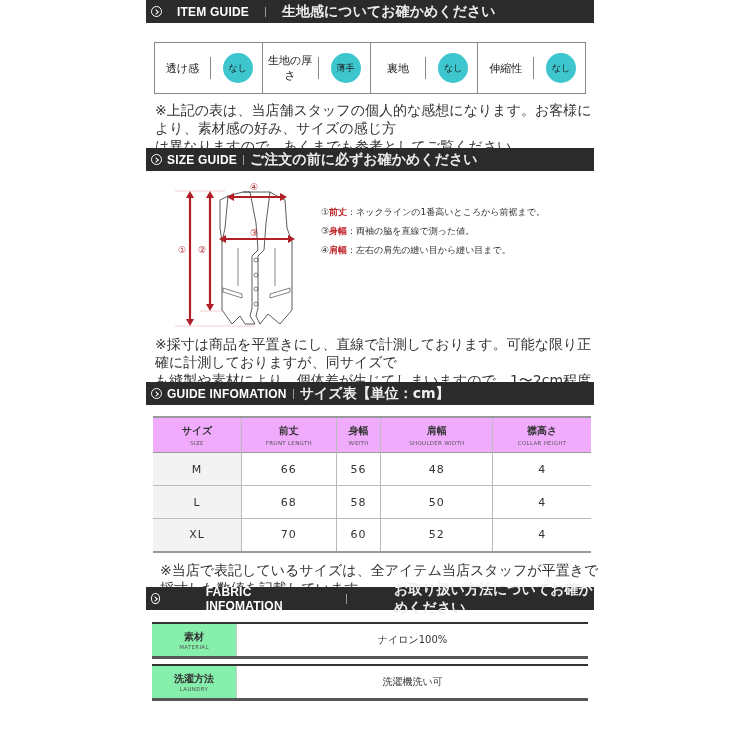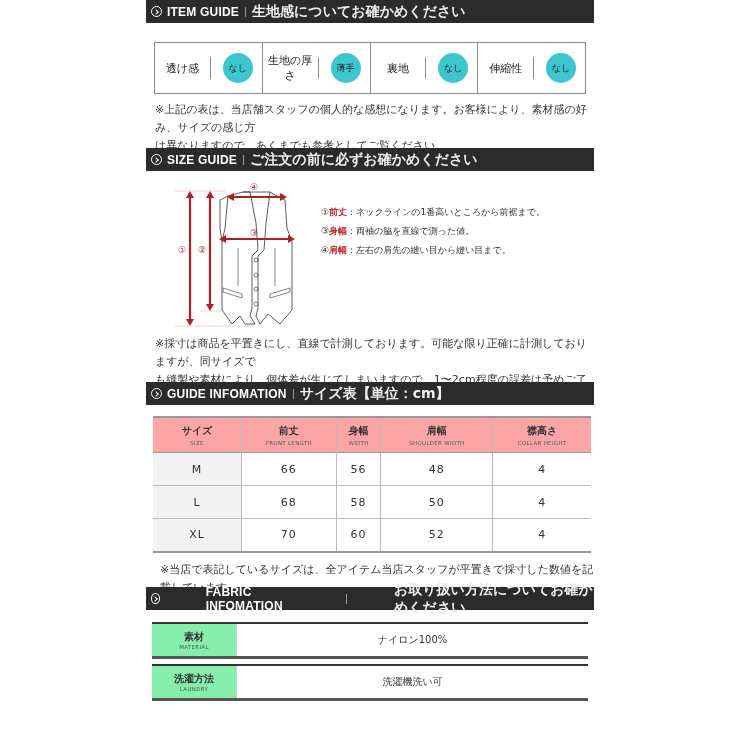--- a/index.html
+++ b/index.html
@@ -15,47 +15,47 @@
   .bar .sep { width:1px; height:10px; background:#999; margin:0 6px; }
   .bar .sub { font-size:14px; font-weight:bold; color:#eee; }
 
   .guide-box { position:absolute; left:154px; top:42px; width:432px; height:52px; border:1px solid #888; box-sizing:border-box; display:flex; }
   .guide-cell { flex:1; display:flex; align-items:center; border-right:1px solid #888; box-sizing:border-box; position:relative; }
   .guide-cell:last-child { border-right:none; }
   .guide-cell .lbl { font-size:11px; color:#222; flex:1; text-align:center; }
   .guide-cell .vsep { width:1px; height:22px; background:#888; }
   .guide-cell .pill { width:30px; height:30px; border-radius:50%; background:#3ec6cf; color:#1a1a1a; font-size:9px; display:flex; align-items:center; justify-content:center; margin:0 9px 0 12px; }
 
-  .note { position:absolute; left:155px; font-size:11px; line-height:18px; color:#333; width:440px; }
+  .note { position:absolute; left:155px; font-size:14px; line-height:18px; color:#333; width:440px; }
 
   .legend { position:absolute; left:321px; top:203px; font-size:9px; line-height:19px; color:#333; }
   .legend .red { color:#c0272d; font-weight:bold; }
 
   table.size { position:absolute; left:153px; top:416px; width:438px; border-collapse:collapse; }
   table.size th, table.size td { border-right:1px solid #bbb; text-align:center; }
   table.size th:last-child, table.size td:last-child { border-right:none; }
-  table.size thead tr { border-top:2px solid #999; border-bottom:1px solid #999; background:#fca5a5; }
+  table.size thead tr { border-top:2px solid #999; border-bottom:1px solid #999; background:#f0abfc; }
   table.size th { height:32px; font-weight:normal; }
   table.size th .jp { display:block; font-size:10px; font-weight:bold; color:#333; }
   table.size th .en { display:block; font-size:5.5px; color:#555; letter-spacing:0.3px; margin-top:2px; }
   table.size tbody tr { height:33px; border-bottom:1px solid #bbb; }
   table.size tbody tr:last-child { border-bottom:2px solid #999; }
   table.size td { font-size:11px; color:#333; letter-spacing:1px; }
   table.size td.first { background:#f3f3f3; }
 
   .fab { position:absolute; left:152px; width:436px; height:32px; display:flex; border-top:2px solid #333; border-bottom:3px solid #555; }
   .fab .k { width:84px; background:#86efac; display:flex; flex-direction:column; align-items:center; justify-content:center; border-right:1px solid #ccc; }
   .fab .k .jp { font-size:10px; color:#333; font-weight:bold; }
   .fab .k .en { font-size:5.5px; color:#555; letter-spacing:0.3px; }
   .fab .v { flex:1; display:flex; align-items:center; justify-content:center; font-size:10px; color:#333; }
 </style>
 </head>
 <body>
 
-<div class="bar" style="top:0;">
+<div class="bar" style="top:0;gap:10px;">
   <span class="circ"></span>
   <span class="title">ITEM GUIDE</span>
   <span class="sep"></span>
   <span class="sub">生地感についてお確かめください</span>
 </div>
 
 <div class="guide-box">
   <div class="guide-cell">
     <span class="lbl">透け感</span>
     <span class="vsep"></span>

